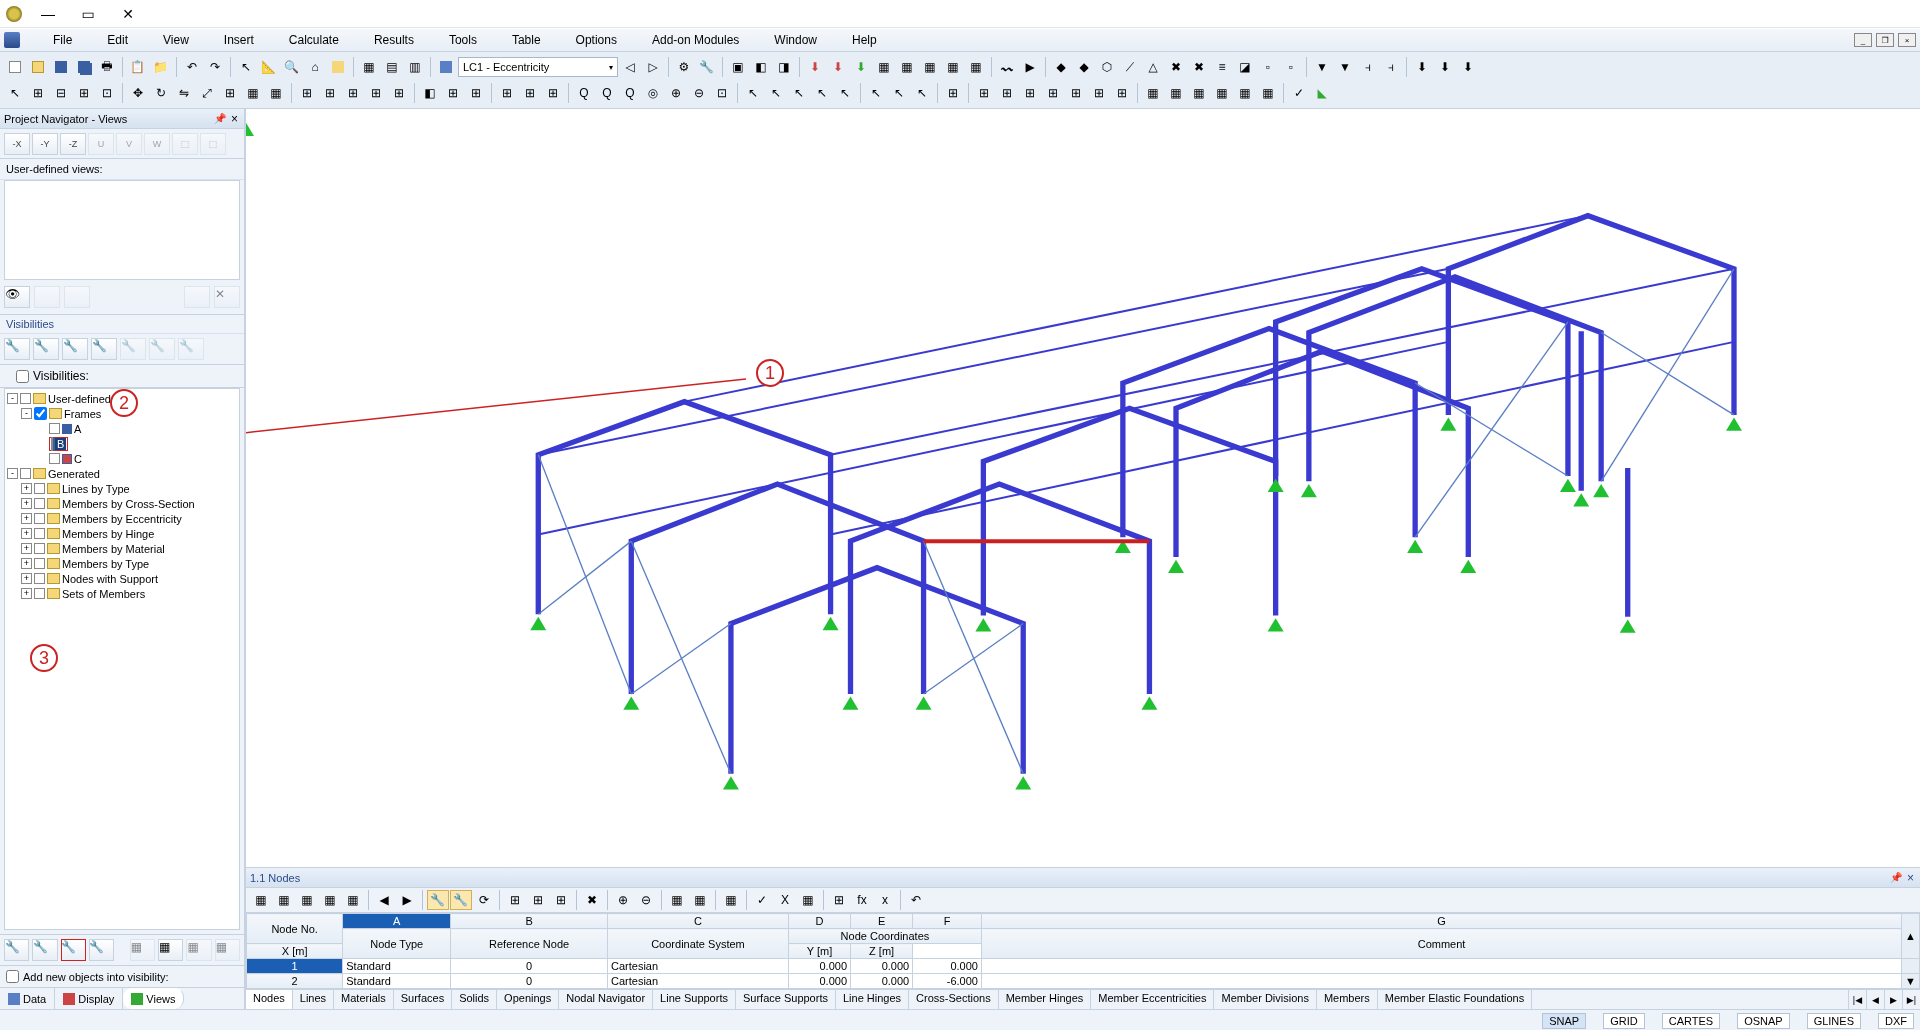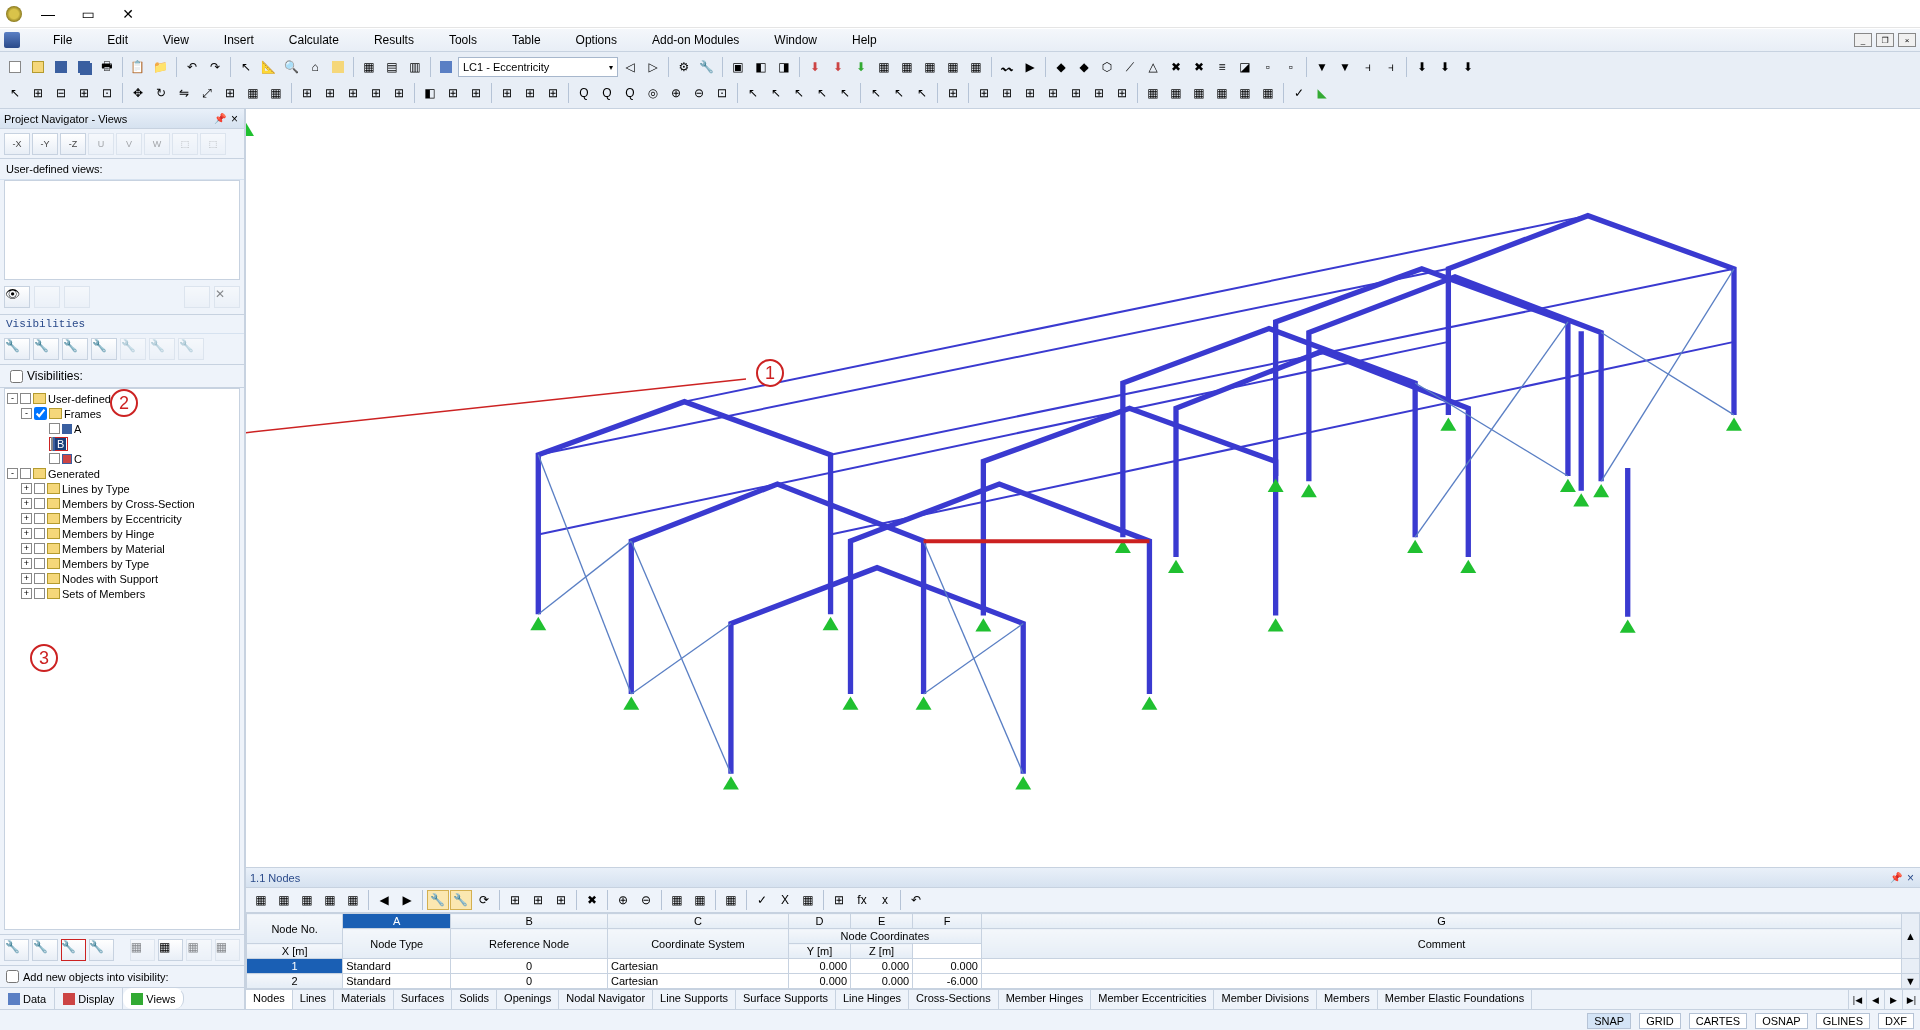--- a/index.html
+++ b/index.html
@@ -26,25 +26,25 @@
 .nav-header .close { font-size:12px; padding:0 2px;}
 .nav-toolbar { height:30px; background:#eef3fa; padding:4px; display:flex; gap:2px; border-bottom:1px solid #c7d2e0;}
 .nav-toolbar .vb { width:26px; height:22px; border:1px solid #c7d2e0; background:linear-gradient(#fff,#e8eef6); display:flex;align-items:center;justify-content:center; font-size:9px; color:#444;}
 .nav-toolbar .vb.dis { opacity:.45;}
 .udv-label { padding:4px 6px; font-size:11px; background:#eef3fa; border-bottom:1px solid #d6e2f0;}
 .udv-list { height:100px; background:#fff; border:1px solid #c7d2e0; margin:0 4px 4px 4px;}
 .udv-btns { display:flex; gap:4px; padding:2px 4px 6px 4px; border-bottom:1px solid #c7d2e0;}
 .udv-btns .vb { width:26px;height:22px;border:1px solid #c7d2e0; background:linear-gradient(#fff,#e8eef6);}
 .udv-btns .vb.dis{opacity:.45;}
 .udv-btns .gap { flex:1;}
-.vis-label { padding:3px 6px; font-size:11px; background:#eef3fa; color:#2a4a8a; border-bottom:1px solid #d6e2f0;font-family:Liberation Mono, monospace;}
+.vis-label { padding:3px 6px; font-size:11px; background:#eef3fa; color:#2a4a8a; border-bottom:1px solid #d6e2f0;}
 .vis-toolbar { display:flex; gap:3px; padding:4px; border-bottom:1px solid #c7d2e0;}
 .vis-toolbar .vb{width:26px;height:22px;border:1px solid #c7d2e0;background:linear-gradient(#fff,#e8eef6);}
 .vis-toolbar .vb.dis{opacity:.45;}
-.vis-cb-row { padding:4px 10px; display:flex; align-items:center; gap:4px; background:#eef3fa; border-bottom:1px solid #c7d2e0;}
+.vis-cb-row { padding:4px 16px; display:flex; align-items:center; gap:4px; background:#eef3fa; border-bottom:1px solid #c7d2e0;}
 .tree { flex:1; overflow:auto; background:#fff; border:1px solid #c7d2e0; margin:0 4px 4px 4px; padding:2px; position:relative;}
 .tree-row { display:flex; align-items:center; height:15px; gap:2px; font-size:11px;}
 .tog { width:11px; height:11px; border:1px solid #888; display:flex;align-items:center;justify-content:center; font-size:9px; line-height:1;}
 .chk { width:11px; height:11px; border:1px solid #888;}
 .fold { width:13px; height:11px; background:#f5d77a; border:1px solid #b49b2e;}
 .cube { width:10px; height:10px; border:1px solid #3a5fa0;}
 .cube.y { background:#f5d77a;}
 .cube.b { background:#3a5fa0;}
 .cube.r { background:#c44;}
 .sel-b { background:#1a3e7a; color:#fff; padding:0 2px;}
@@ -79,21 +79,21 @@
 table.data td.rowhdr { background:linear-gradient(#f4f7fb,#e5edf6); text-align:center;}
 table.data td.rowhdr.sel{ background:#1a5fb4;color:#fff;}
 table.data td.num { text-align:right;}
 table.data td.ctr { text-align:center;}
 .obj-tabs { display:flex; height:20px; border-top:1px solid #c7d2e0; background:#eef3fa; overflow:hidden;}
 .obj-tab { padding:2px 7px; border-right:1px solid #c7d2e0; font-size:11px; white-space:nowrap;}
 .obj-tab.active{background:#fff;}
 .obj-tabs .navbtns{margin-left:auto;display:flex;}
 .obj-tabs .nb{width:18px;border-left:1px solid #c7d2e0;display:flex;align-items:center;justify-content:center;font-size:9px;}
 
-.statusbar{height:22px;background:#eef3fa;border-top:1px solid #c7d2e0;display:flex;align-items:center;justify-content:flex-end;padding:0 6px;gap:8px;font-size:11px;}
+.statusbar{height:22px;background:#eef3fa;border-top:1px solid #c7d2e0;display:flex;align-items:center;justify-content:flex-end;padding:0 6px;gap:17px;font-size:11px;}
 .st-cell{border:1px solid #b5c3d6;padding:1px 6px;background:#fff;}
 .st-cell.pressed{background:#d4e4f6;}
 .icon-sq{width:12px;height:12px;display:inline-block;}
 </style>
 </head>
 <body>
 
 <div class="titlebar">
   <span class="app-icon"></span>
   <div class="winbtn">—</div>

